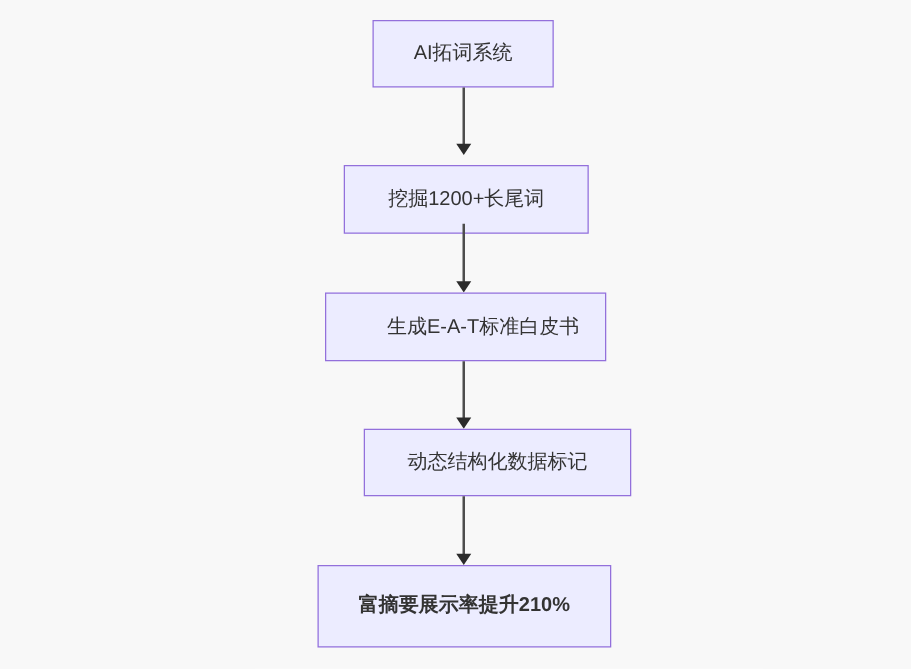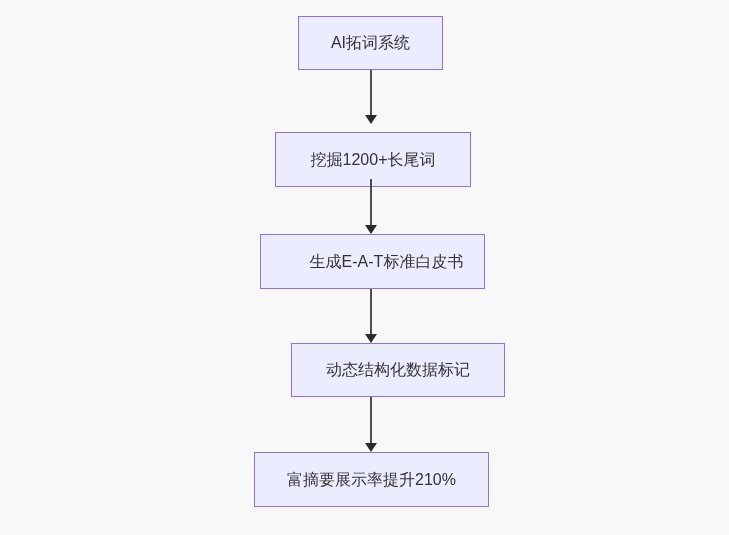--- a/index.html
+++ b/index.html
@@ -40,21 +40,21 @@
     height: 0;
     border-left: 6px solid transparent;
     border-right: 6px solid transparent;
     border-top: 9px solid #2b2b2b;
   }
   
   #node-1 { left: 298px; top: 16px;  width: 145px; height: 54px; }
   #node-2 { left: 275px; top: 132px; width: 196px; height: 55px; }
   #node-3 { left: 260px; top: 234px; width: 225px; height: 55px; padding-left: 28px; }
   #node-4 { left: 248px; top: 343px; width: 214px; height: 54px; margin-left: 43px; }
-  #node-5 { left: 254px; top: 452px; width: 235px; height: 55px; }
+  #node-5 { left: 254px; top: 452px; width: 235px; height: 66px; font-weight: bold; }
   
   #edge-line-1 { left: 370px; top: 70px;  height: 46px; }
   #edge-head-1 { left: 365px; top: 115px; }
   #edge-line-2 { left: 370px; top: 179px; height: 47px; }
   #edge-head-2 { left: 365px; top: 225px; }
   #edge-line-3 { left: 370px; top: 289px; height: 46px; }
   #edge-head-3 { left: 365px; top: 334px; }
   #edge-line-4 { left: 370px; top: 397px; height: 47px; }
   #edge-head-4 { left: 365px; top: 443px; }
 </style>

